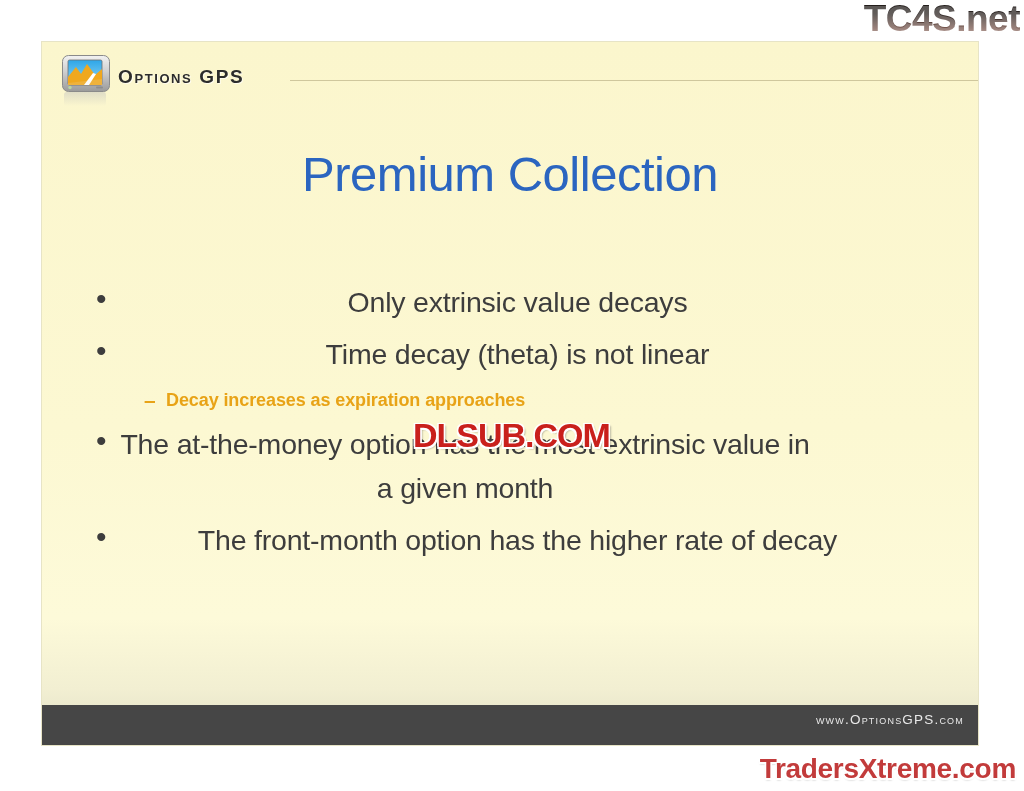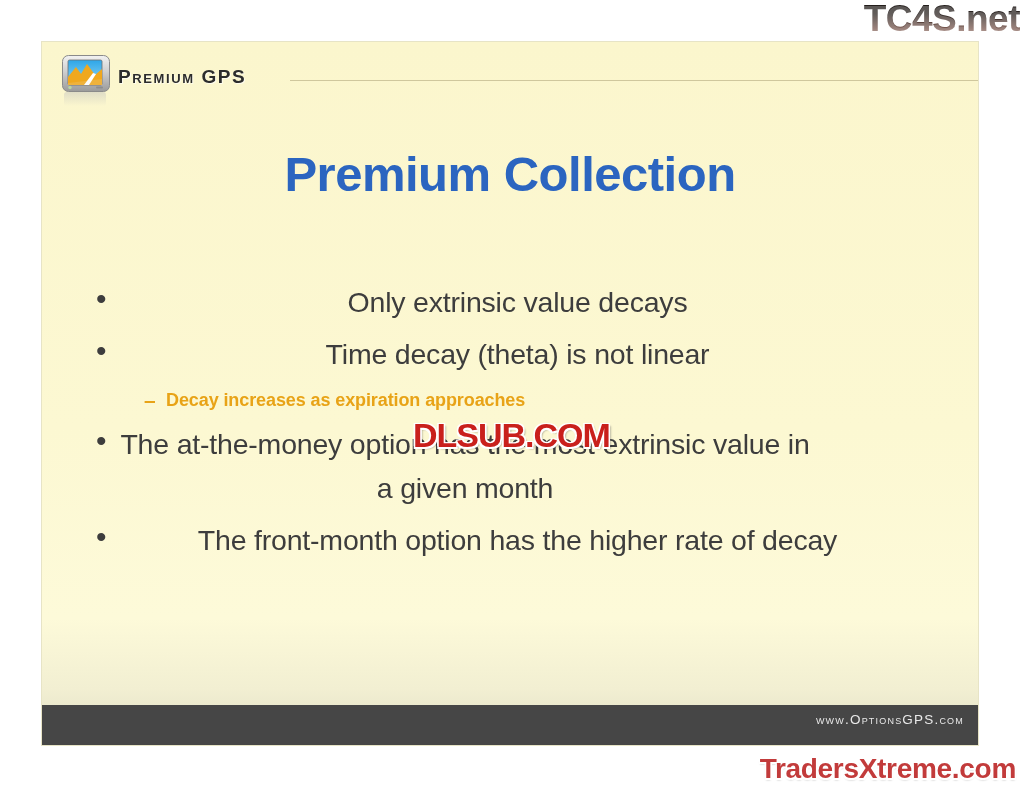--- a/index.html
+++ b/index.html
@@ -78,21 +78,21 @@
   }
 
   
   #title {
     position: absolute;
     left: 0;
     top: 104px;
     width: 100%;
     text-align: center;
     font-size: 49px;
-    font-weight: bold;
+    font-weight: normal;
     color: #2b65c0;
     letter-spacing: -0.5px;
   }
 
   
   #bullets {
     position: absolute;
     left: 48px;
     top: 238px;
     width: 860px;
@@ -249,21 +249,21 @@
         <rect x="6" y="5" width="34" height="25" rx="1.5" fill="url(#sky)" stroke="#6e6e6e" stroke-width="0.8"></rect>
         <path d="M6 22 L14 12 L19 19 L25 9 L33 20 L40 14 L40 30 L6 30 Z" fill="#f0a81e"></path>
         <path d="M22 30 L31 18 L34 19 L27 30 Z" fill="#ffffff"></path>
         <path d="M6 28 L40 24 L40 30 L6 30 Z" fill="#e8e8e8" opacity="0.15"></path>
         <rect x="34" y="31.5" width="7" height="2" rx="1" fill="#8d8d8d"></rect>
         <circle cx="8" cy="32.5" r="1.7" fill="#b9d6a0"></circle>
       </svg>
     </span>
     <span id="logo-shine"></span>
 
-    <span id="logo-word">Premium GPS</span>
+    <span id="logo-word">Options GPS</span>
 
     <span id="header-rule"></span>
   </div>
 
   <div id="title">Premium Collection</div>
 
   <div id="bullets">
 
     <div class="bullet-row l1">
       <span class="dot">•</span>

